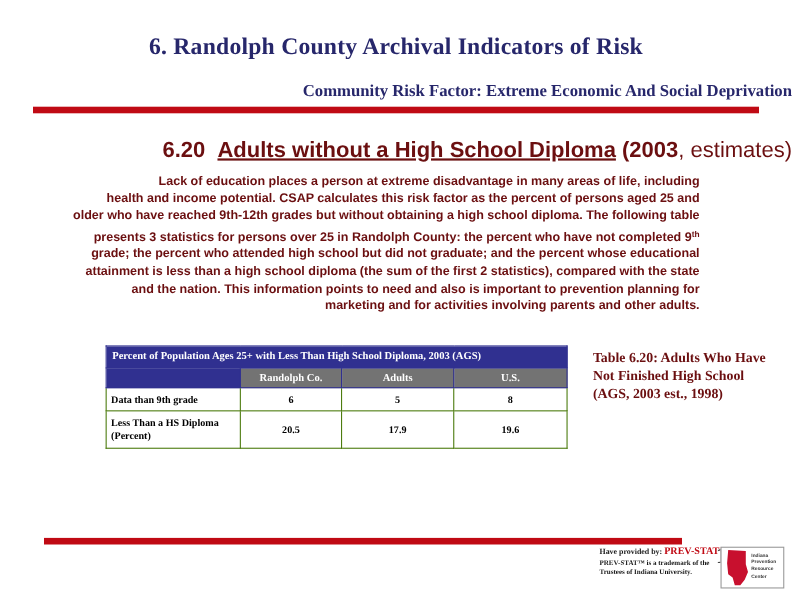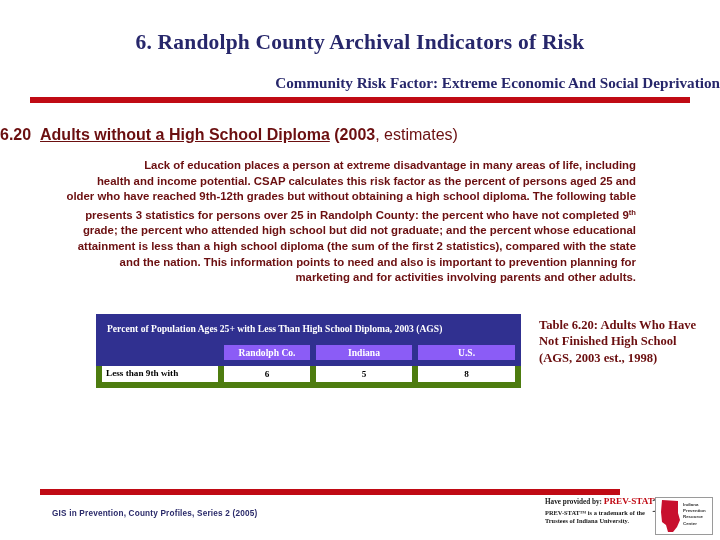--- a/index.html
+++ b/index.html
@@ -46,23 +46,23 @@
     left: 30px; top: 97px;
     width: 660px; height: 6px;
     background: #C00A14;
   }
 
   
   .indicator-line {
     position: absolute;
     left: 0; top: 126px;
     width: 720px;
-    text-align: left;
+    text-align: right;
     font-family: "Liberation Sans", sans-serif;
-    font-size: 16px;
+    font-size: 20px;
     color: #6B0F10;
     white-space: nowrap;
   }
   .indicator-line .num { font-weight: bold; }
   .indicator-line .ttl {
     font-weight: bold;
     text-decoration: underline;
   }
   .indicator-line .yr { font-weight: bold; }
   .indicator-line .est { font-weight: normal; }
@@ -93,36 +93,36 @@
     border-collapse: collapse;
     table-layout: fixed;
     font-family: "Liberation Serif", serif;
   }
   table.data col.c0 { width: 122px; }
   table.data col.c1 { width: 92px; }
   table.data col.c2 { width: 102px; }
   table.data col.c3 { width: 103px; }
 
   table.data td, table.data th {
-    border: 6px solid #4d7c0f;
+    border: 1px solid #4d7c0f;
     padding: 2px 4px;
     vertical-align: middle;
   }
   tr.hdr-title td {
     background: #303090;
     color: #ffffff;
     font-weight: bold;
     font-size: 9.6px;
     line-height: 12.4px;
     text-align: left;
     border-color: #303090;
     padding: 3px 5px 4px 5px;
   }
   tr.hdr-cols td {
-    background: #8b5cf6;
+    background: #737373;
     color: #ffffff;
     font-weight: bold;
     font-size: 9.6px;
     text-align: center;
     height: 18px;
     border-color: #303090;
   }
   tr.hdr-cols td.blank { background: #303090; }
   tr.row td {
     background: #ffffff;
@@ -260,38 +260,43 @@
           <col class="c2">
           <col class="c3">
       </colgroup>
       <tbody>
         <tr class="hdr-title">
           <td colspan="4">Percent of Population Ages 25+ with Less Than High School Diploma, 2003 (AGS)</td>
         </tr>
         <tr class="hdr-cols">
           <td class="blank"></td>
           <td>Randolph Co.</td>
-          <td>Indiana</td>
+          <td>Adults</td>
           <td>U.S.</td>
         </tr>
         <tr class="row">
-          <td class="lbl">Less than 9th with</td>
+          <td class="lbl">Data than 9th grade</td>
           <td class="val">6</td>
           <td class="val">5</td>
           <td class="val">8</td>
         </tr>
+        <tr class="row tall">
+          <td class="lbl">Less Than a HS Diploma (Percent)</td>
+          <td class="val">20.5</td>
+          <td class="val">17.9</td>
+          <td class="val">19.6</td>
+        </tr>
       </tbody>
     </table>
   </div>
 
   <div class="side-caption">Table 6.20:  Adults Who Have Not Finished High School (AGS, 2003 est., 1998)</div>
 
   <div class="rule-bottom"></div>
 
-  <div class="footer-note">GIS in Prevention, County Profiles, Series 2 (2005)</div>
 
   <div class="page-num">120</div>
 
   <div class="credit">
     <div class="ln1">
       <span>Have provided by: </span><span class="brand">PREV-STAT™</span>
     </div>
     <div class="ln2">PREV-STAT™ is a trademark of the Trustees of Indiana University.</div>
   </div>
 

